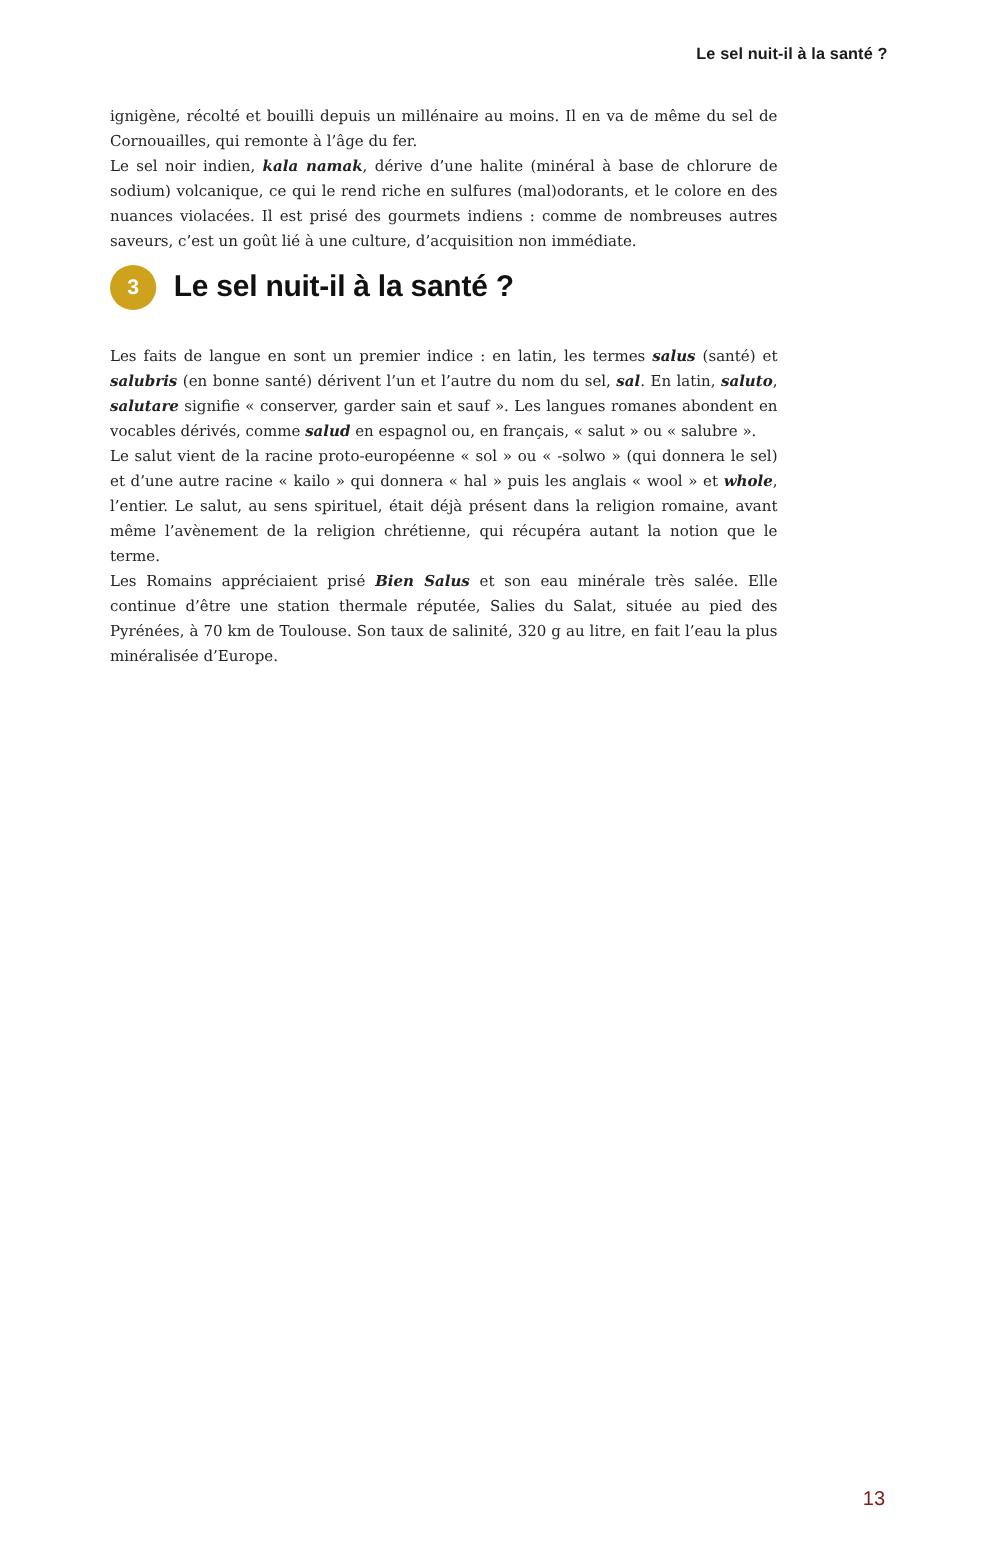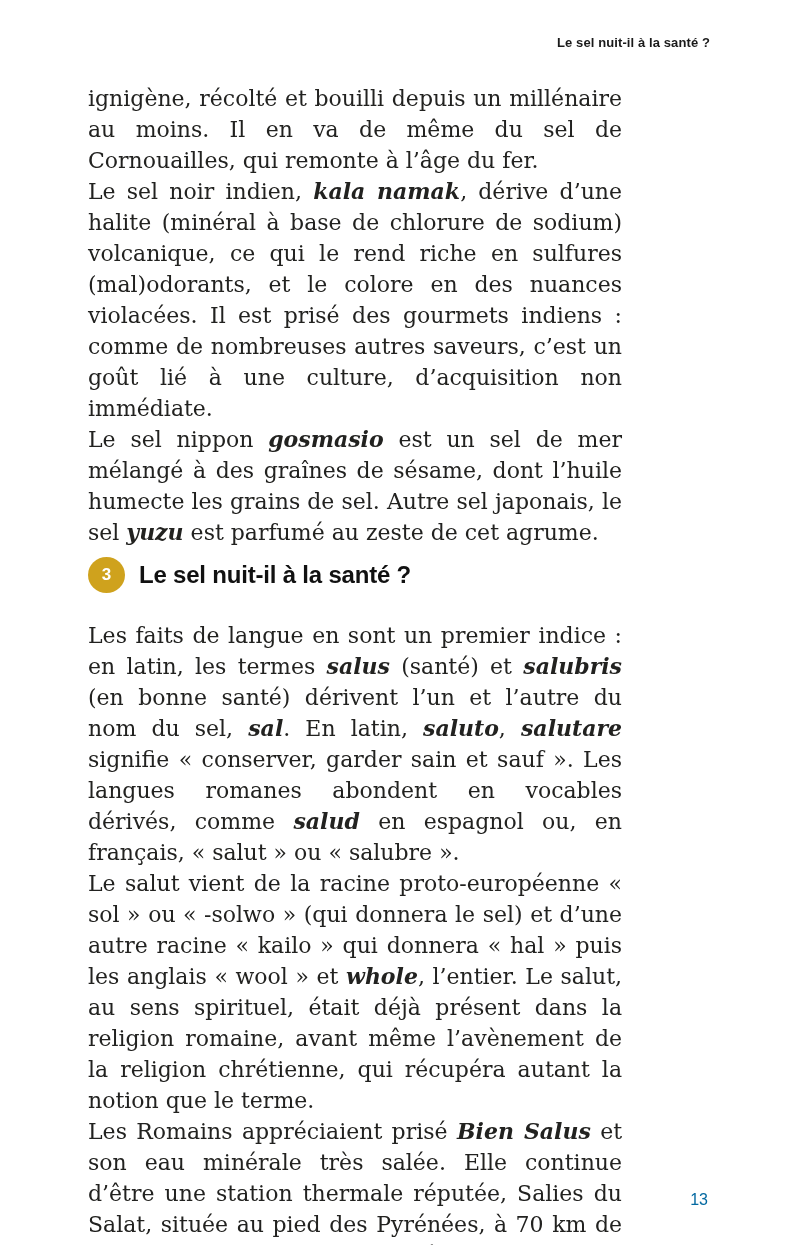--- a/index.html
+++ b/index.html
@@ -26,22 +26,22 @@
   }
   .content {
     position: absolute;
     left: 88px;
     top: 83px;
     width: 534px;
     color: #222220;
   }
   .body-para {
     margin: 0;
-    font-size: 22px;
-    line-height: 31px;
+    font-size: 12px;
+    line-height: 20px;
     text-align: justify;
     hyphens: none;
   }
   .body-para em { font-style: italic; font-weight: bold; }
   .section-heading {
     display: flex;
     align-items: center;
     margin: 9px 0 27px 0;
   }
   .badge {
@@ -65,36 +65,35 @@
     letter-spacing: -0.2px;
     white-space: nowrap;
   }
   .page-number {
     position: absolute;
     top: 1191px;
     right: 92px;
     font-family: "Liberation Sans", sans-serif;
     font-weight: 400;
     font-size: 16px;
-    color: #0369a1;
+    color: #7f1d1d;
   }
 </style>
 </head>
 <body>
 
 <div class="page">
 
   <div class="running-header">Le sel nuit-il à la santé ?</div>
 
   <div class="content">
 
     <div id="paras-before">
         <p class="body-para"><span>ignigène, récolté et bouilli depuis un millénaire au moins. Il en va de même du sel de Cornouailles, qui remonte à l’âge du fer.</span></p>
         <p class="body-para"><span>Le sel noir indien, </span><em>kala namak</em><span>, dérive d’une halite (minéral à base de chlorure de sodium) volcanique, ce qui le rend riche en sulfures (mal)odorants, et le colore en des nuances violacées. Il est prisé des gourmets indiens : comme de nombreuses autres saveurs, c’est un goût lié à une culture, d’acquisition non immédiate.</span></p>
-        <p class="body-para"><span>Le sel nippon </span><em>gosmasio</em><span> est un sel de mer mélangé à des graînes de sésame, dont l’huile humecte les grains de sel. Autre sel japonais, le sel </span><em>yuzu</em><span> est parfumé au zeste de cet agrume.</span></p>
       </div>
 
     <div class="section-heading">
       <div class="badge" style="background: rgb(207, 162, 29);">3</div>
       <div class="heading-title">Le sel nuit-il à la santé ?</div>
     </div>
 
     <div id="paras-after">
         <p class="body-para"><span>Les faits de langue en sont un premier indice : en latin, les termes </span><em>salus</em><span> (santé) et </span><em>salubris</em><span> (en bonne santé) dérivent l’un et l’autre du nom du sel, </span><em>sal</em><span>. En latin, </span><em>saluto</em><span>, </span><em>salutare</em><span> signifie « conserver, garder sain et sauf ». Les langues romanes abondent en vocables dérivés, comme </span><em>salud</em><span> en espagnol ou, en français, « salut » ou « salubre ».</span></p>
         <p class="body-para"><span>Le salut vient de la racine proto-européenne « sol » ou « -solwo » (qui donnera le sel) et d’une autre racine « kailo » qui donnera « hal » puis les anglais « wool » et </span><em>whole</em><span>, l’entier. Le salut, au sens spirituel, était déjà présent dans la religion romaine, avant même l’avènement de la religion chrétienne, qui récupéra autant la notion que le terme.</span></p>

